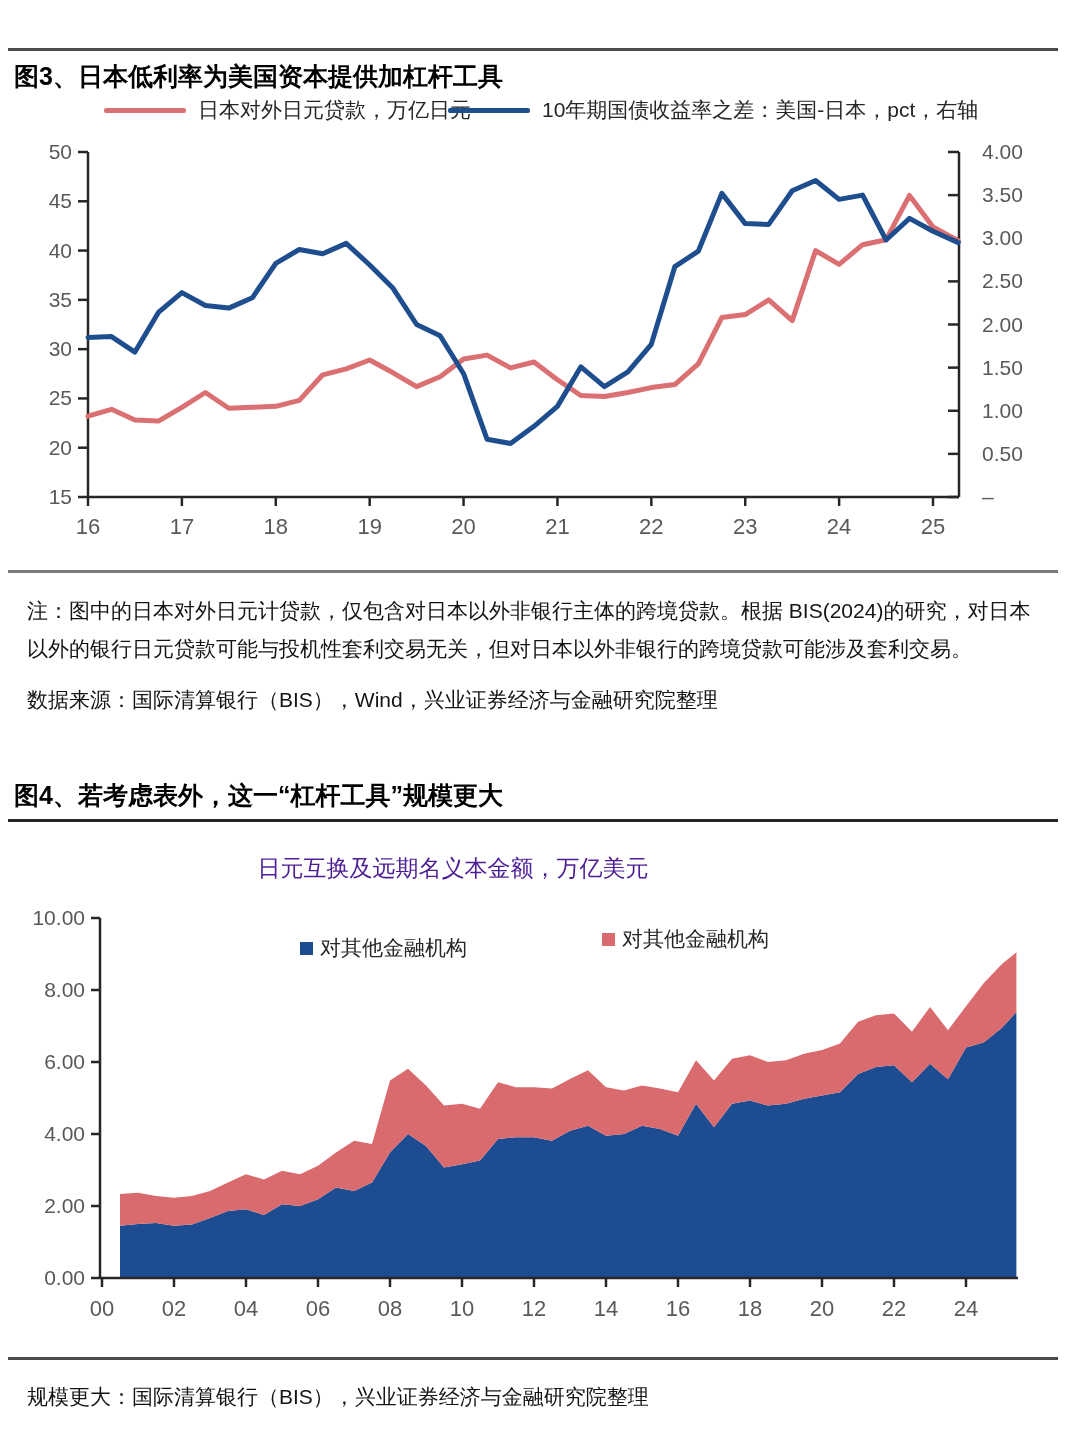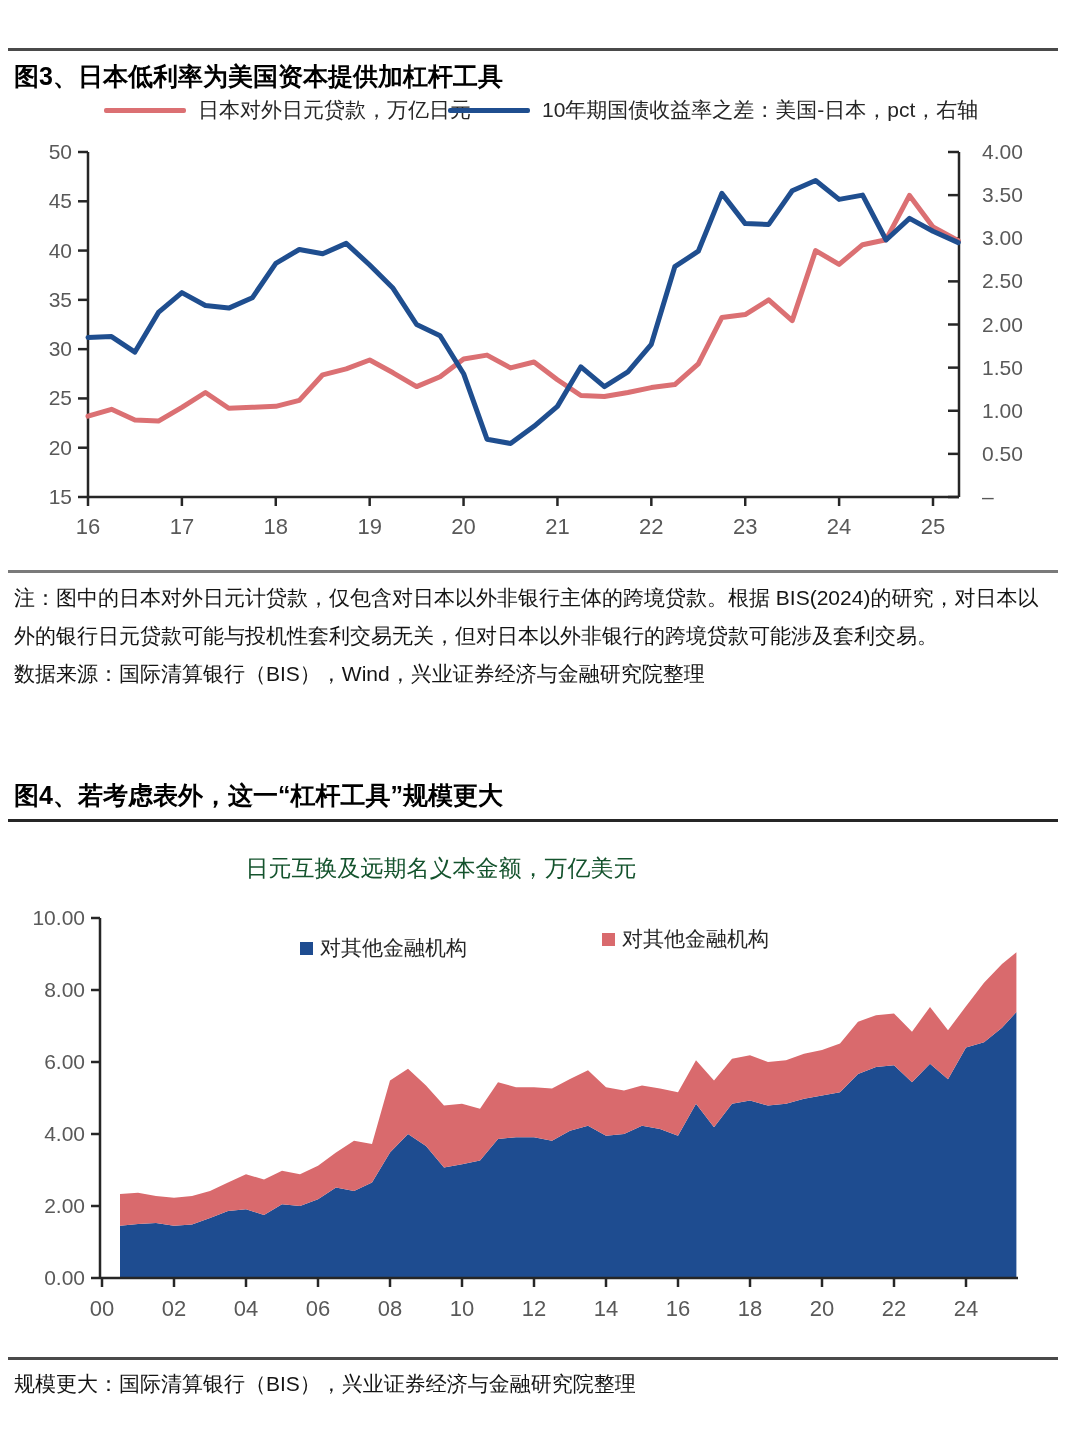--- a/index.html
+++ b/index.html
@@ -10,22 +10,22 @@
   .rule-dark{background:#4a4a4a;}
   .rule-mid{background:#7a7a7a;}
   .rule-black{background:#262626;}
   .legend-row{position:absolute;left:0;width:1066px;height:28px;}
   .legend-item{position:absolute;top:0;display:flex;align-items:center;height:28px;}
   .line-marker{display:inline-block;width:82px;height:5px;border-radius:2px;margin-right:12px;}
   .sq-marker{display:inline-block;width:13px;height:13px;margin-right:7px;}
   .legend-label{font-size:21px;color:#262626;white-space:nowrap;}
   .chart-svg{position:absolute;left:0;}
   .note-block{position:absolute;left:14px;width:1040px;font-size:21px;line-height:38px;color:#141414;}
-  .note-block p{margin:0;}
-  .chart2-title{position:absolute;left:0;width:882px;text-align:center;font-size:23px;color:#14532d;white-space:nowrap;}
+  .note-block p{margin:13px;}
+  .chart2-title{position:absolute;left:12px;width:882px;text-align:center;font-size:23px;color:#4c1d95;white-space:nowrap;}
 </style>
 </head>
 <body>
 
 <div class="page">
 
   <div class="fig-title" style="top:24px;margin-top:36px;">图3、日本低利率为美国资本提供加杠杆工具</div>
   <div class="rule rule-dark" style="top:48px;"></div>
 
   <div class="legend-row" style="top:96px;">

